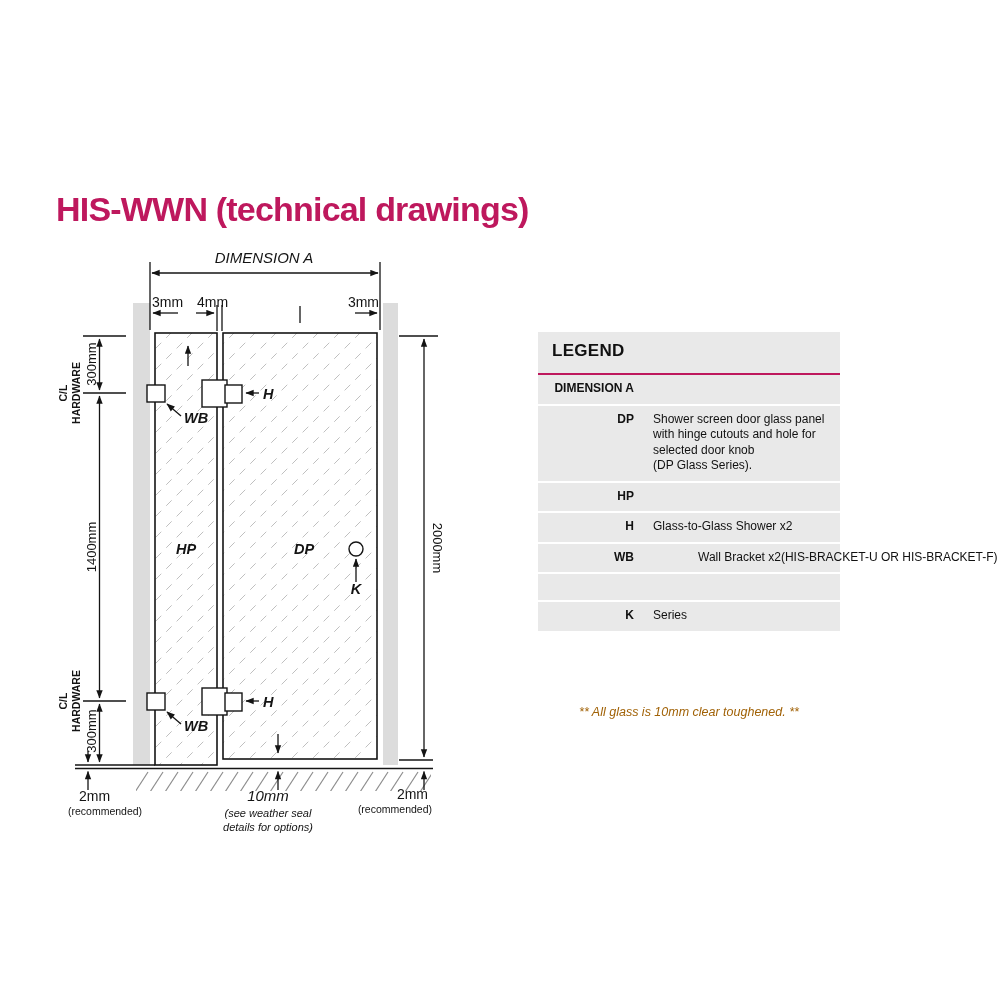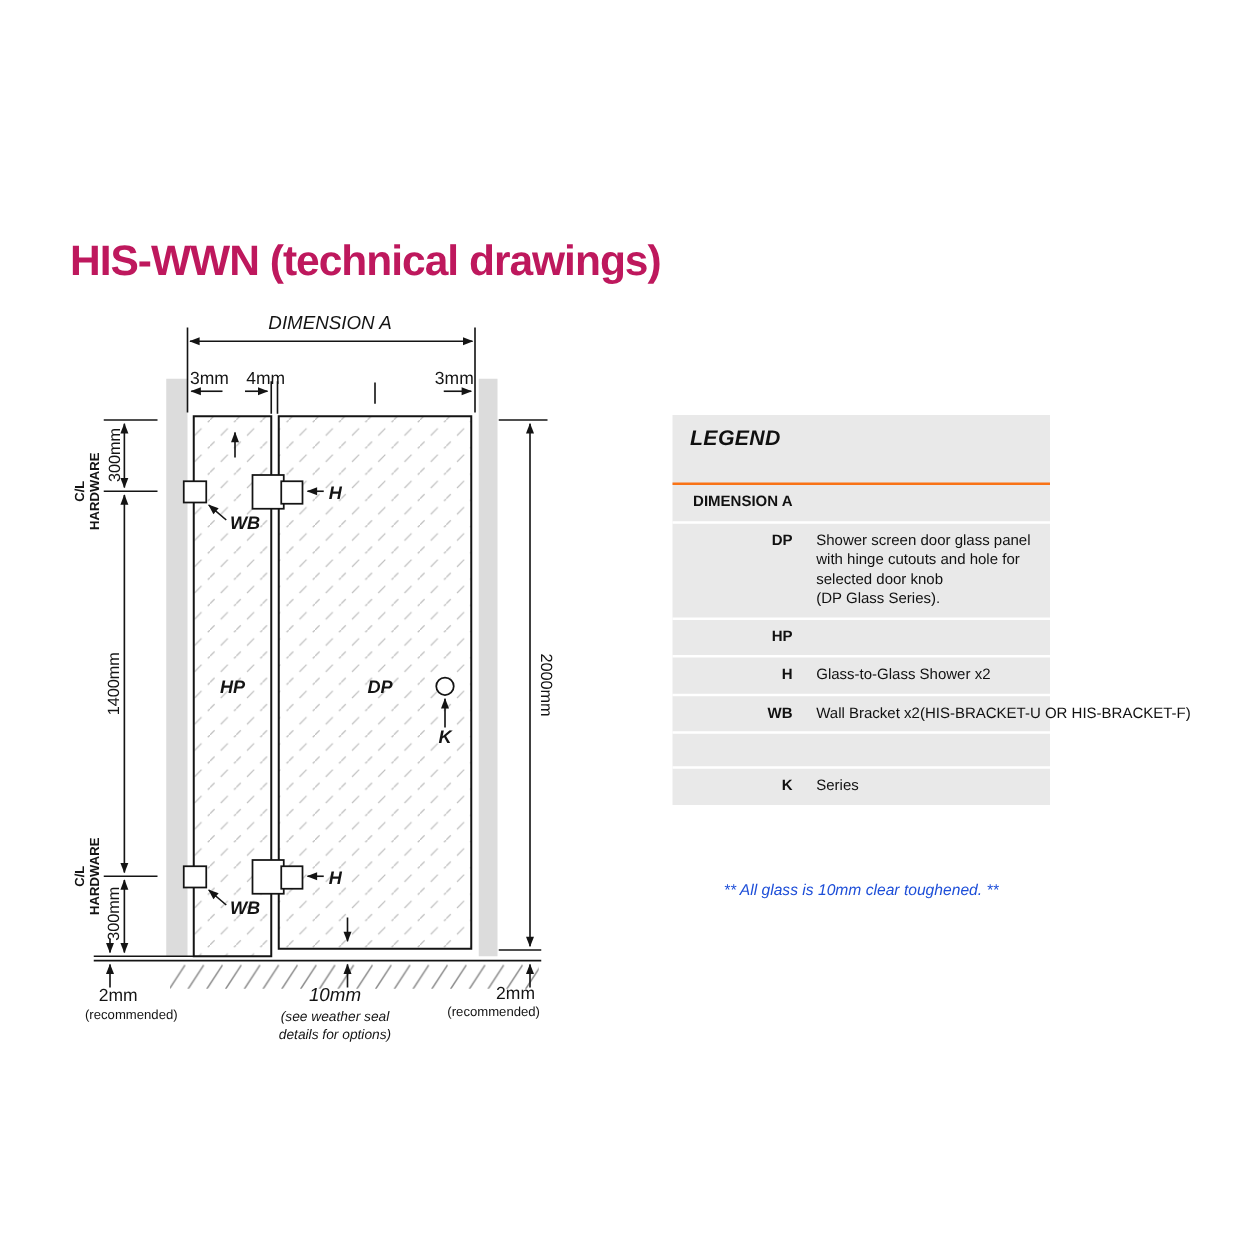--- a/index.html
+++ b/index.html
@@ -11,31 +11,31 @@
   svg.drawing line, svg.drawing path.dim{stroke:#141414;stroke-width:1.3;fill:none;}
   svg.drawing text{fill:#141414;}
   .t-dim{font-size:14px;}
   .t-ital{font-style:italic;}
   .t-boldital{font-weight:bold;font-style:italic;font-size:14.5px;}
   .t-rot{font-size:13px;}
   .t-clh{font-size:10.5px;font-weight:bold;}
   .t-small{font-size:10.5px;}
   .legend{position:absolute;left:538px;top:332px;width:302px;background:#e9e9e9;}
   .legend-title{font-size:17px;font-weight:bold;letter-spacing:.3px;
-                padding:9px 0 25px 14px;border-bottom:2px solid #f97316;font-style:italic;}
+                padding:9px 0 12px 14px;border-bottom:2px solid #be185d;}
   .lrow{display:grid;grid-template-columns:84px 1fr;column-gap:19px;
         padding:6px 0 7px 12px;border-bottom:2px solid #fff;}
   .lrow:last-child{border-bottom:none;}
   .lrow .term{font-weight:bold;font-size:12px;text-align:right;
               white-space:nowrap;line-height:15.5px;}
   .lrow .desc{font-size:12px;line-height:15.5px;white-space:pre-line;}
-  .lrow.nowrap .desc{white-space:nowrap;}
+  .lrow.nowrap .desc{white-space:nowrap;margin-left:45px;}
   .lrow.empty{min-height:13px;}
   .footnote{position:absolute;left:528px;top:705px;width:322px;text-align:center;
-            font-style:italic;font-size:12.5px;color:#1d4ed8;}
+            font-style:italic;font-size:12.5px;color:#a16207;}
 </style>
 </head>
 <body>
 
 <div class="title">HIS-WWN (technical drawings)</div>
 
 <svg class="drawing" width="1000" height="1000" viewBox="0 0 1000 1000">
   <defs>
     <marker id="ah" markerWidth="10" markerHeight="8" refX="8" refY="3.5" orient="auto-start-reverse" markerUnits="userSpaceOnUse">
       <path d="M0.3,0.3 L8.6,3.5 L0.3,6.7 Z" fill="#141414"></path>

